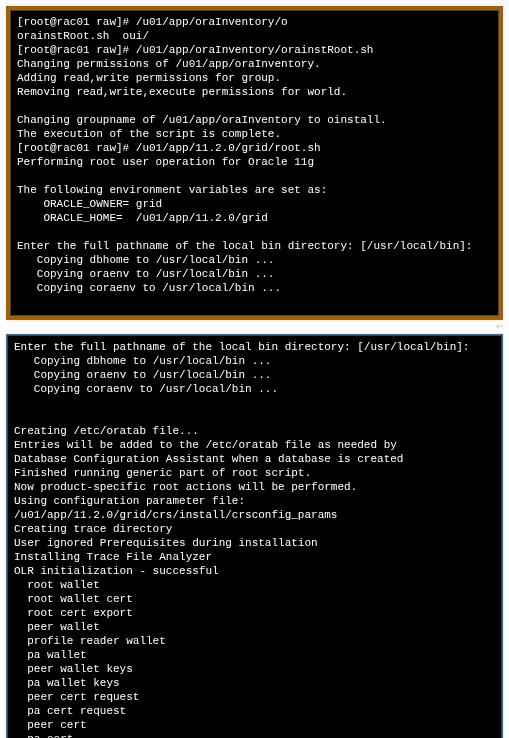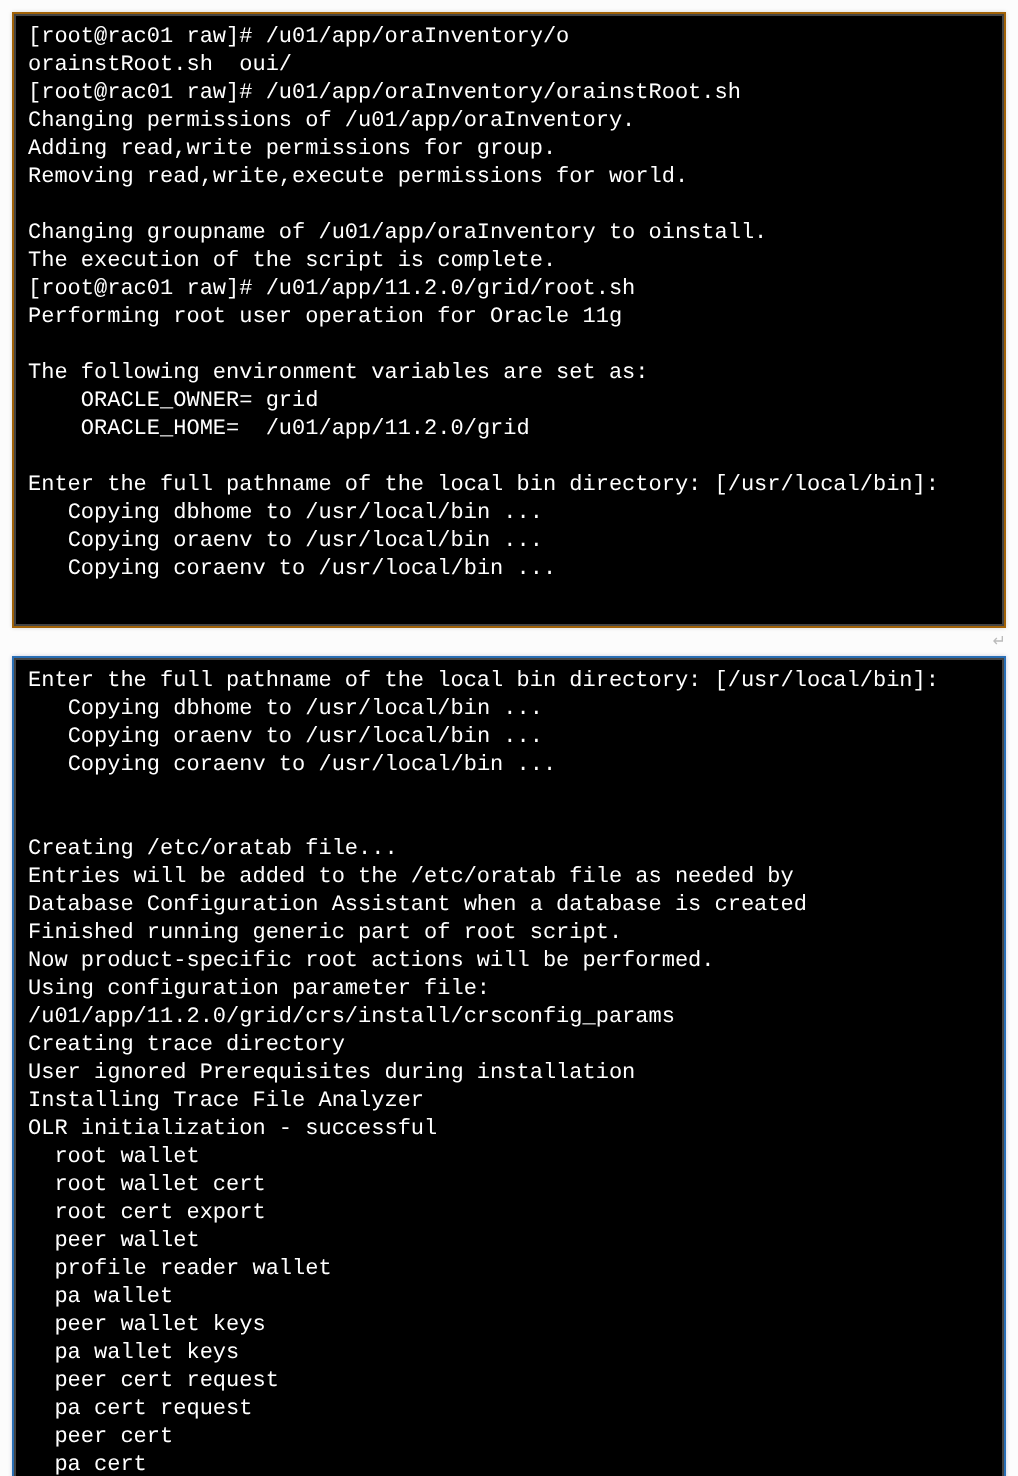--- a/index.html
+++ b/index.html
@@ -15,21 +15,21 @@
       font-family: "Courier New", Courier, monospace;
       font-size: 11px;
       line-height: 14px;
       padding: 4px 6px 6px 6px;
       white-space: pre-wrap;
       word-break: break-word;
       box-sizing: border-box;
       border: 1px solid #444;
     }
     .term-block-wrap {
-      border: 1px solid #a16207;
+      border: 4px solid #a16207;
       box-shadow: 0 0 2px rgba(0,0,0,0.15);
       margin-bottom: 10px;
     }
     .term-block-wrap-2 {
       border: 1px solid #2a6fb5;
       box-shadow: 0 0 2px rgba(0,0,100,0.2);
     }
     .l { display: block; min-height: 14px; }
     .corner-mark {
       font-size: 8px;

